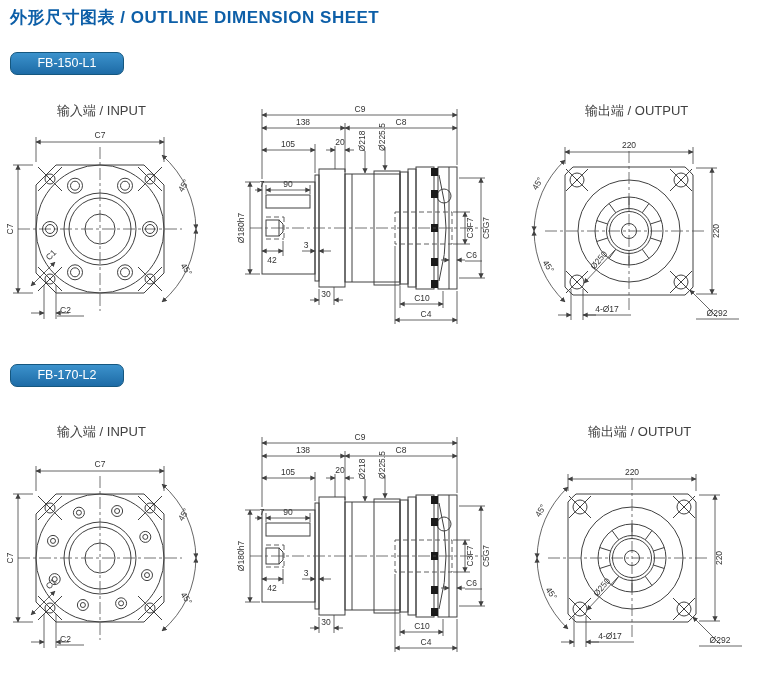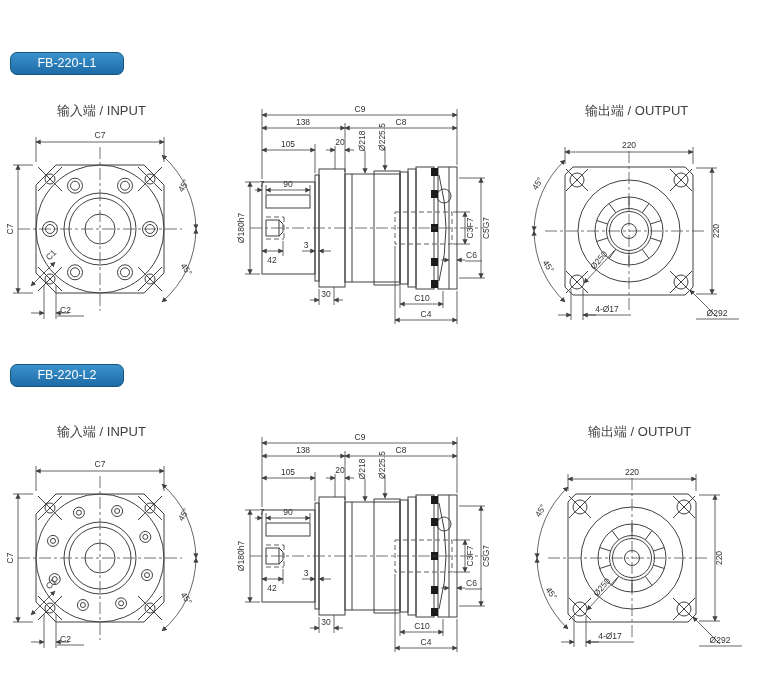--- a/index.html
+++ b/index.html
@@ -230,22 +230,23 @@
         <line x1="83" y1="200" x2="131" y2="200"></line>
         <line x1="217" y1="202" x2="190" y2="175" marker-end="url(#arr)"></line>
         <line x1="196" y1="204" x2="239" y2="204"></line>
       </g>
     </g>
   </defs>
 </svg>
 
 <div class="page">
 
-
-  <div class="badge" style="top:52px">FB-220-L1</div>
+  <h1 class="title">外形尺寸图表 / OUTLINE DIMENSION SHEET</h1>
+
+  <div class="badge" style="top:52px">FB-150-L1</div>
   <div class="view-label" style="left:57px;top:102px">输入端 / INPUT</div>
   <div class="view-label" style="left:585px;top:102px">输出端 / OUTPUT</div>
 
   <svg class="view" style="left:0;top:124px" width="220" height="215">
     <use href="#g-input-frame"></use>
       <use href="#g-holes-6"></use>
     <text class="dim" x="100" y="14">C7</text>
     <text class="dim" x="13" y="105" transform="rotate(-90 13 105)">C7</text>
     <text class="dim" x="53" y="133" transform="rotate(-45 53 133)">C1</text>
     <text class="dim start" x="60" y="189">C2</text>
@@ -279,21 +280,21 @@
     <use href="#g-output"></use>
     <text class="dim" x="129" y="33">220</text>
     <text class="dim" x="219" y="116" transform="rotate(-90 219 116)">220</text>
     <text class="dim" x="40" y="70" transform="rotate(-60 40 70)">45°</text>
     <text class="dim" x="46" y="153" transform="rotate(55 46 153)">45°</text>
     <text class="dim" x="101" y="147" transform="rotate(-50 101 147)">Ø250</text>
     <text class="dim" x="107" y="197">4-Ø17</text>
     <text class="dim" x="217" y="201">Ø292</text>
   </svg>
 
-  <div class="badge" style="top:364px">FB-220-L2</div>
+  <div class="badge" style="top:364px">FB-170-L2</div>
   <div class="view-label" style="left:57px;top:423px">输入端 / INPUT</div>
   <div class="view-label" style="left:588px;top:423px">输出端 / OUTPUT</div>
 
   <svg class="view" style="left:0;top:453px" width="220" height="215">
     <use href="#g-input-frame"></use>
       <use href="#g-holes-8"></use>
     <text class="dim" x="100" y="14">C7</text>
     <text class="dim" x="13" y="105" transform="rotate(-90 13 105)">C7</text>
     <text class="dim" x="53" y="133" transform="rotate(-45 53 133)">C1</text>
     <text class="dim start" x="60" y="189">C2</text>

